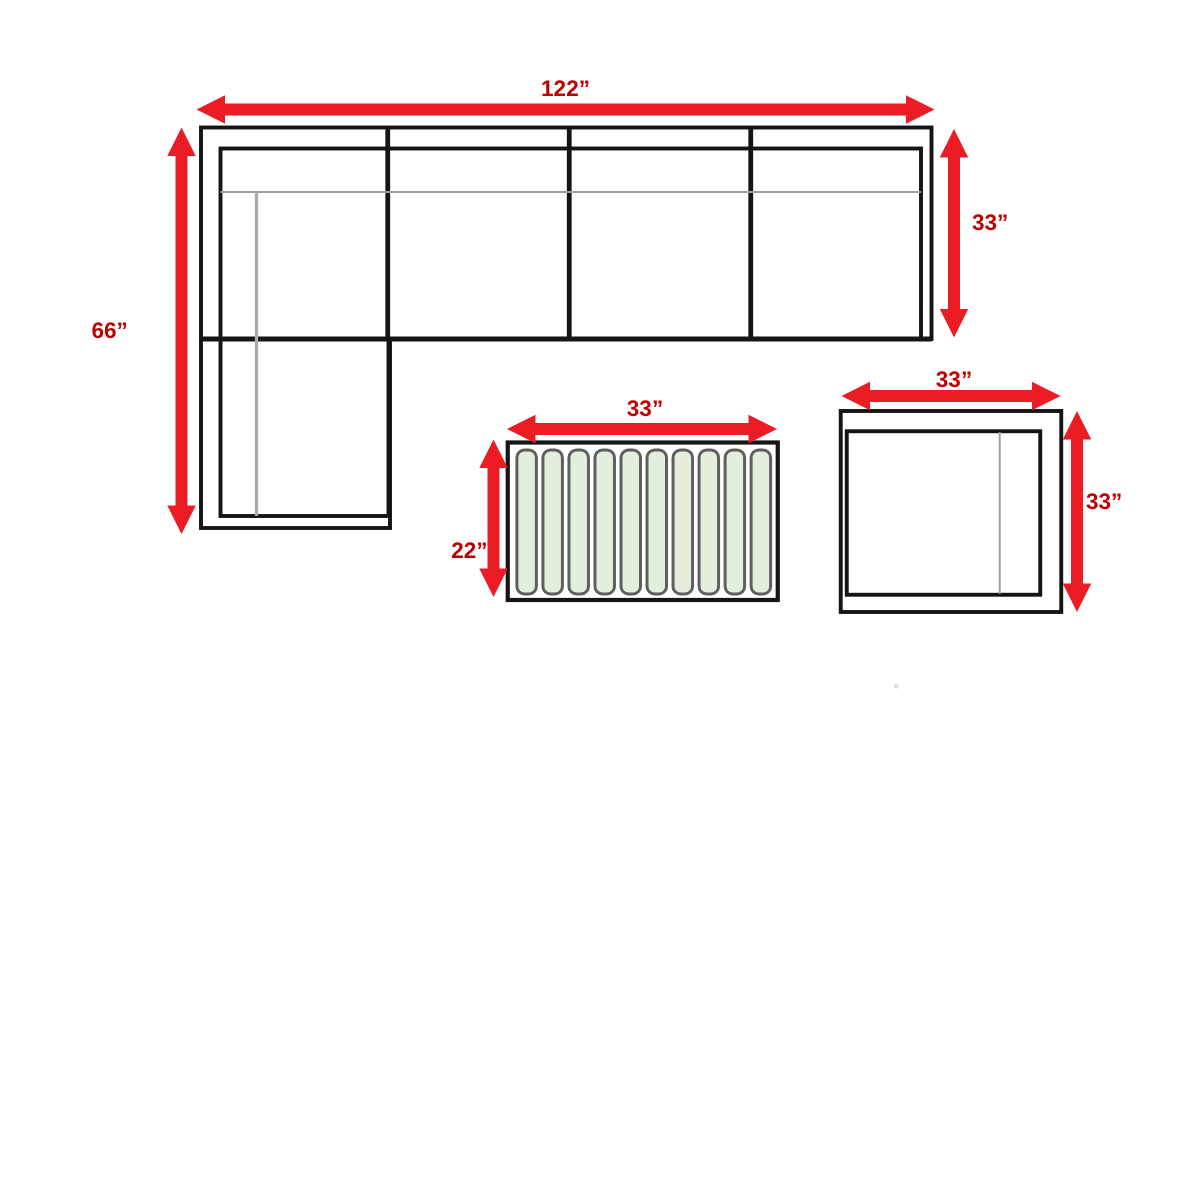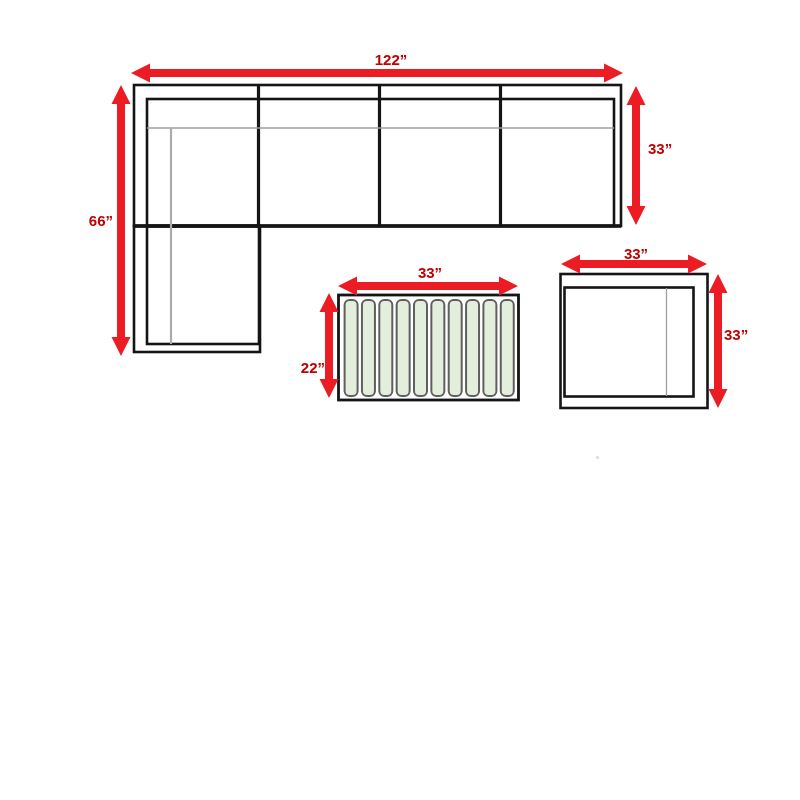--- a/index.html
+++ b/index.html
@@ -109,23 +109,23 @@
       </g>
 
       <g>
         <rect x="714" y="289" width="8" height="104"></rect>
         <polygon points="718,274 708.5,293 727.5,293"></polygon>
         <polygon points="718,408 708.5,389 727.5,389"></polygon>
       </g>
     </g>
   </svg>
 
-  <div class="dim-label" style="left:351px; top:51px; width:80px; text-align:center;">122”</div>
+  <div class="dim-label" style="left:337px; top:51px; width:80px; text-align:center;">122”</div>
 
-  <div class="dim-label" style="left:61px; top:212px; width:52px; text-align:right;">66”</div>
+  <div class="dim-label" style="left:61px; top:212px; width:52px; text-align:left;">66”</div>
 
   <div class="dim-label" style="left:648px; top:140px; width:50px; text-align:left;">33”</div>
 
   <div class="dim-label" style="left:395px; top:264px; width:70px; text-align:center;">33”</div>
 
   <div class="dim-label" style="left:273px; top:331px; width:52px; text-align:right;margin-top:28px;">22”</div>
 
   <div class="dim-label" style="left:601px; top:245px; width:70px; text-align:center;">33”</div>
 
   <div class="dim-label" style="left:724px; top:326px; width:50px; text-align:left;">33”</div>

